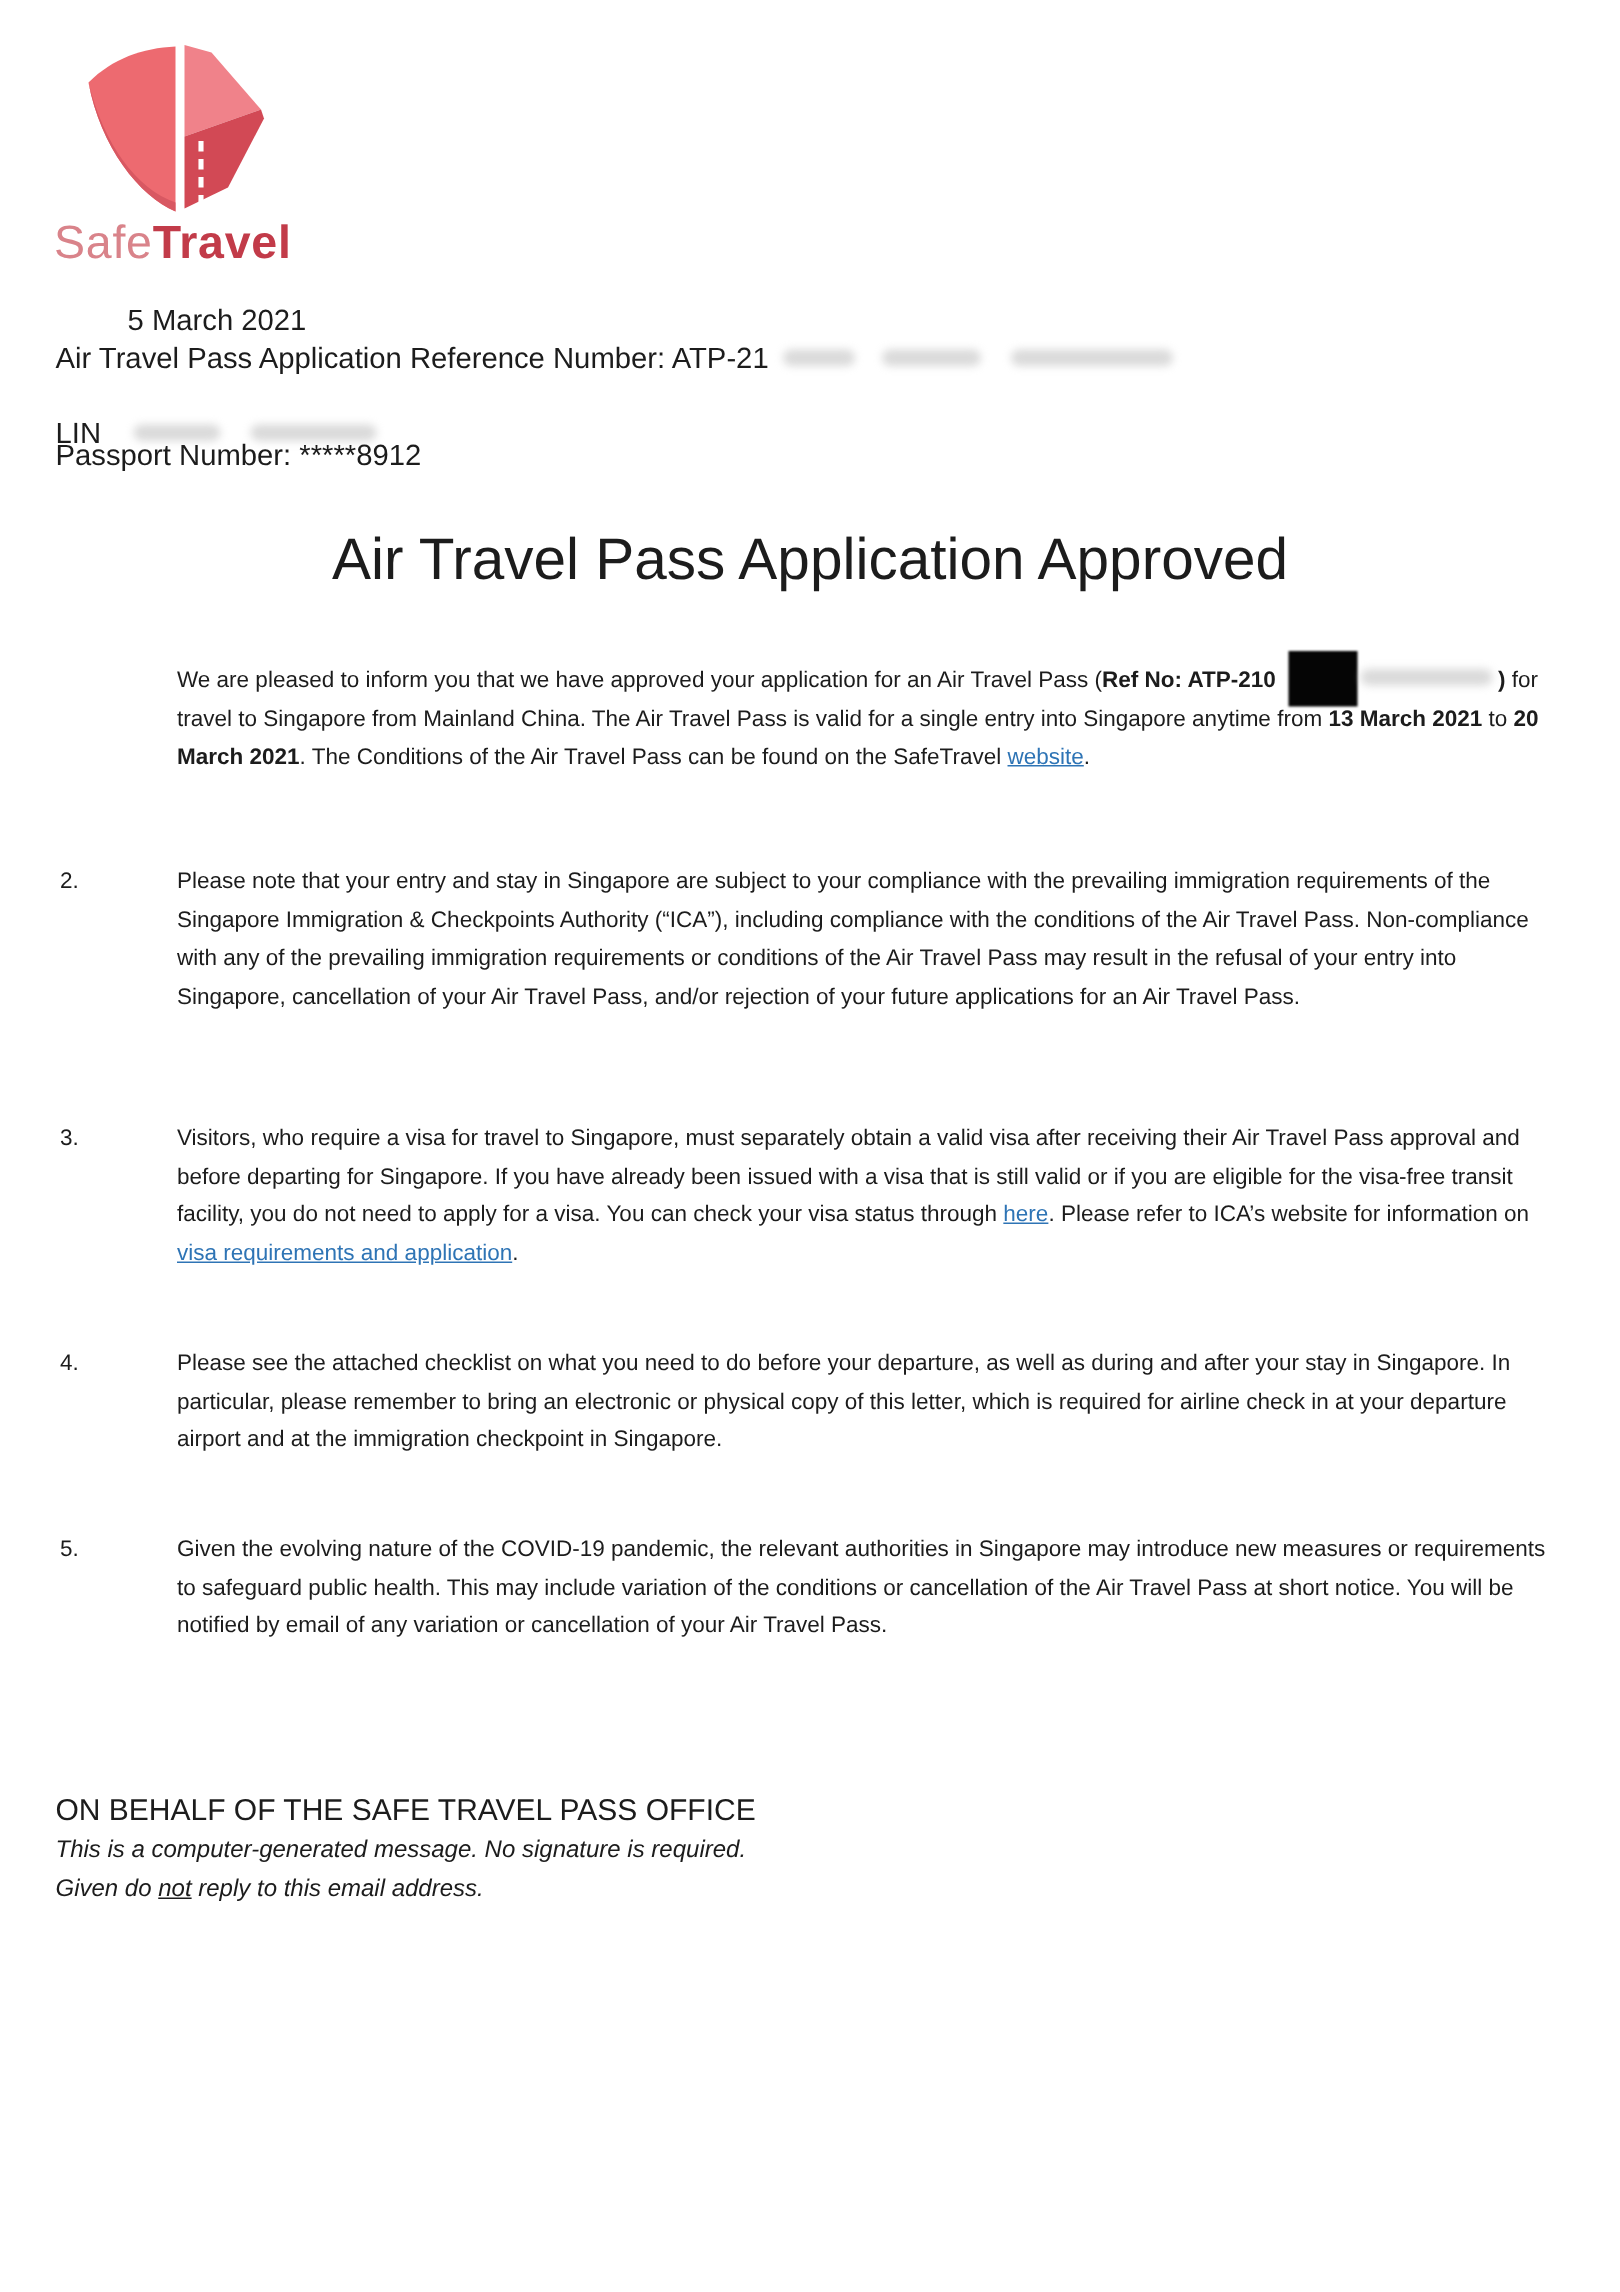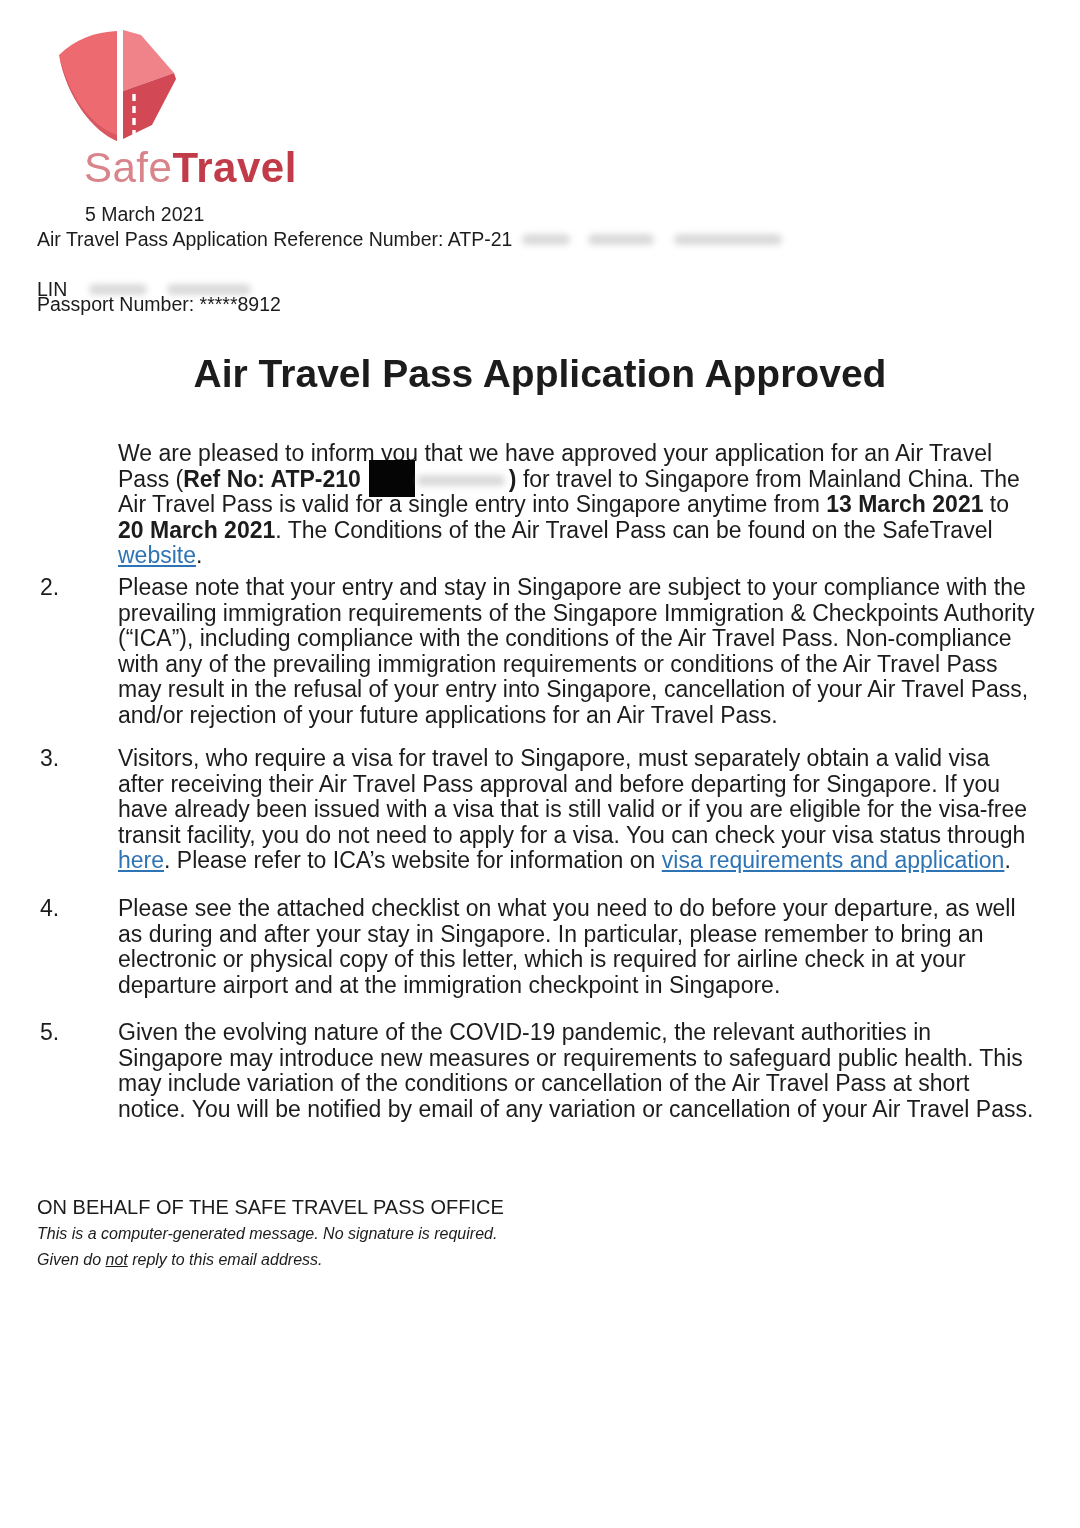--- a/index.html
+++ b/index.html
@@ -14,23 +14,22 @@
     color: #1c1c1c;
     position: relative;
     overflow: hidden;
   }
   .abs { position: absolute; }
 
   
   #logo-icon { left: 55px; top: 28px; width: 130px; height: 115px; }
   #logo-wordmark {
     left: 36px; top: 144px;
-    font-size: 42px; letter-spacing: 0.5px;
+    font-size: 31px; letter-spacing: 0.5px;
     white-space: nowrap;
-    margin-left: 48px;
   }
   .brand-safe  { color: #d9838a; font-weight: 400; }
   .brand-travel{ color: #c23b49; font-weight: 700; }
 
   
   .hline {
     left: 37px;
     font-size: 19.5px;
     line-height: 25.5px;
     white-space: nowrap;
@@ -58,30 +57,30 @@
     filter: blur(0.6px);
     vertical-align: middle;
     margin: -14px 2px -10px 8px;
   }
 
   
   #doc-title {
     left: 0; top: 352px; width: 1080px;
     text-align: center;
     font-size: 39px;
-    font-weight: 700;
+    font-weight: 400;
     letter-spacing: 0px;
   }
 
   
   .para {
     left: 40px;
     width: 996px;
     display: flex;
-    font-size: 23px;
+    font-size: 15px;
     line-height: 25.5px;
   }
   .para .num {
     width: 78px;
     flex: 0 0 78px;
   }
   .para .ptext {
     flex: 1 1 auto;
     text-align: left;
   }

